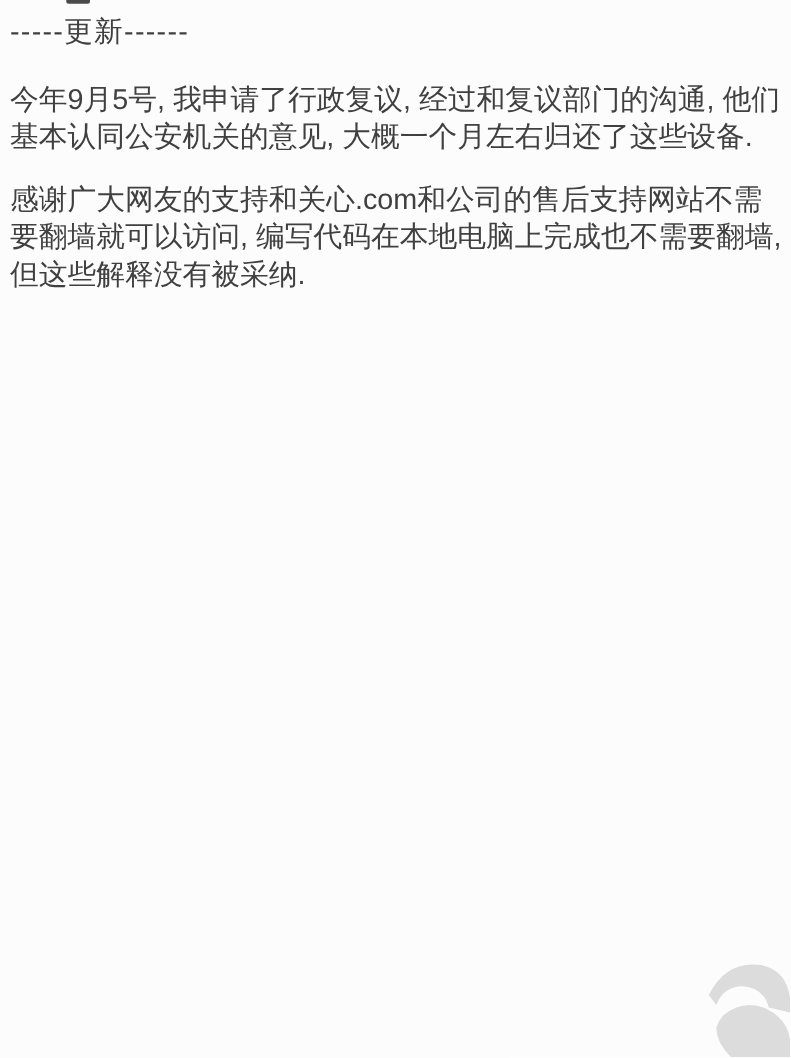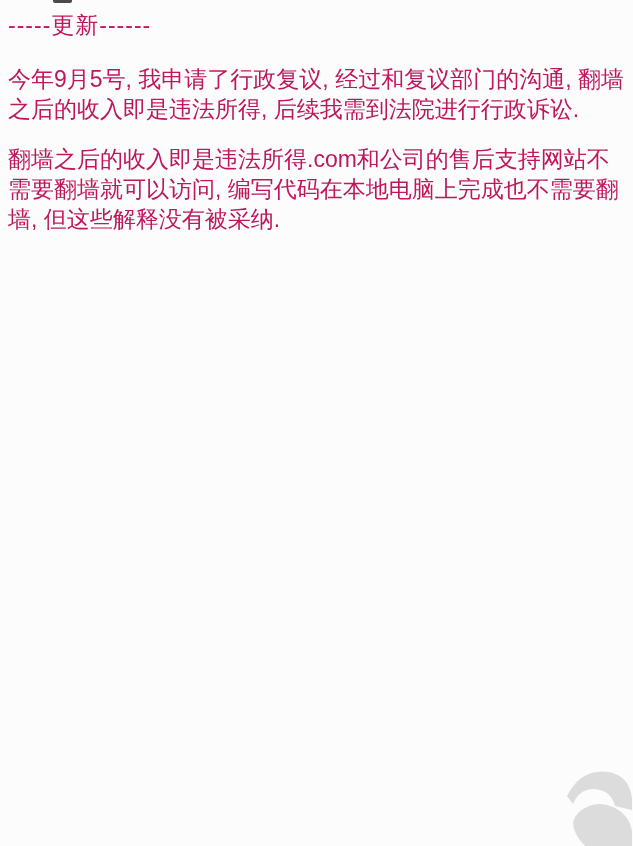--- a/index.html
+++ b/index.html
@@ -2,21 +2,21 @@
 <html><head>
 <meta charset="utf-8">
 <style>
   html, body { margin: 0; padding: 0; background: #ffffff; }
   .page {
     position: relative;
     width: 633px;
     height: 846px;
     overflow: hidden;
     background: #fcfcfc;
-    color: #be185d;
+    color: #404040;
     font-family: "Liberation Sans", "DejaVu Sans", sans-serif;
     font-size: 23px;
     line-height: 30px;
     box-sizing: border-box;
     padding: 10px 5px 0 8px;
   }
   .page p { margin: 0 0 20px 0; }
   p.divider  { margin-bottom: 24px; letter-spacing: 1px; }
   p.intro    { margin-bottom: 76px; }
   p.closing  { margin-bottom: 0; }
@@ -38,22 +38,22 @@
 </style>
 </head>
 <body>
 
 <div class="page">
 
   <div class="cut-fragment"></div>
 
   <div class="body-text">
     <p class="divider">-----更新------</p>
-    <p>今年9月5号, 我申请了行政复议, 经过和复议部门的沟通, 翻墙之后的收入即是违法所得, 后续我需到法院进行行政诉讼.</p>
-    <p>翻墙之后的收入即是违法所得.com和公司的售后支持网站不需要翻墙就可以访问, 编写代码在本地电脑上完成也不需要翻墙, 但这些解释没有被采纳.</p>
+    <p>今年9月5号, 我申请了行政复议, 经过和复议部门的沟通, 他们基本认同公安机关的意见, 大概一个月左右归还了这些设备.</p>
+    <p>感谢广大网友的支持和关心.com和公司的售后支持网站不需要翻墙就可以访问, 编写代码在本地电脑上完成也不需要翻墙, 但这些解释没有被采纳.</p>
   </div>
 
   <svg class="claw-watermark" viewBox="0 0 82 80" xmlns="http://www.w3.org/2000/svg" aria-hidden="true">
     <path fill="#dcdcdc" d="M16 30 Q30 2 58 6 Q78 10 81 32 L81 44 L64 40 Q60 24 43 23 Q28 23 22 38 Z"></path>
     <path fill="#dcdcdc" d="M28 46 Q44 33 62 41 Q79 49 81 66 L81 80 L34 80 Q22 68 22 56 Q24 50 28 46 Z"></path>
   </svg>
 
 </div>
 
 </body></html>

